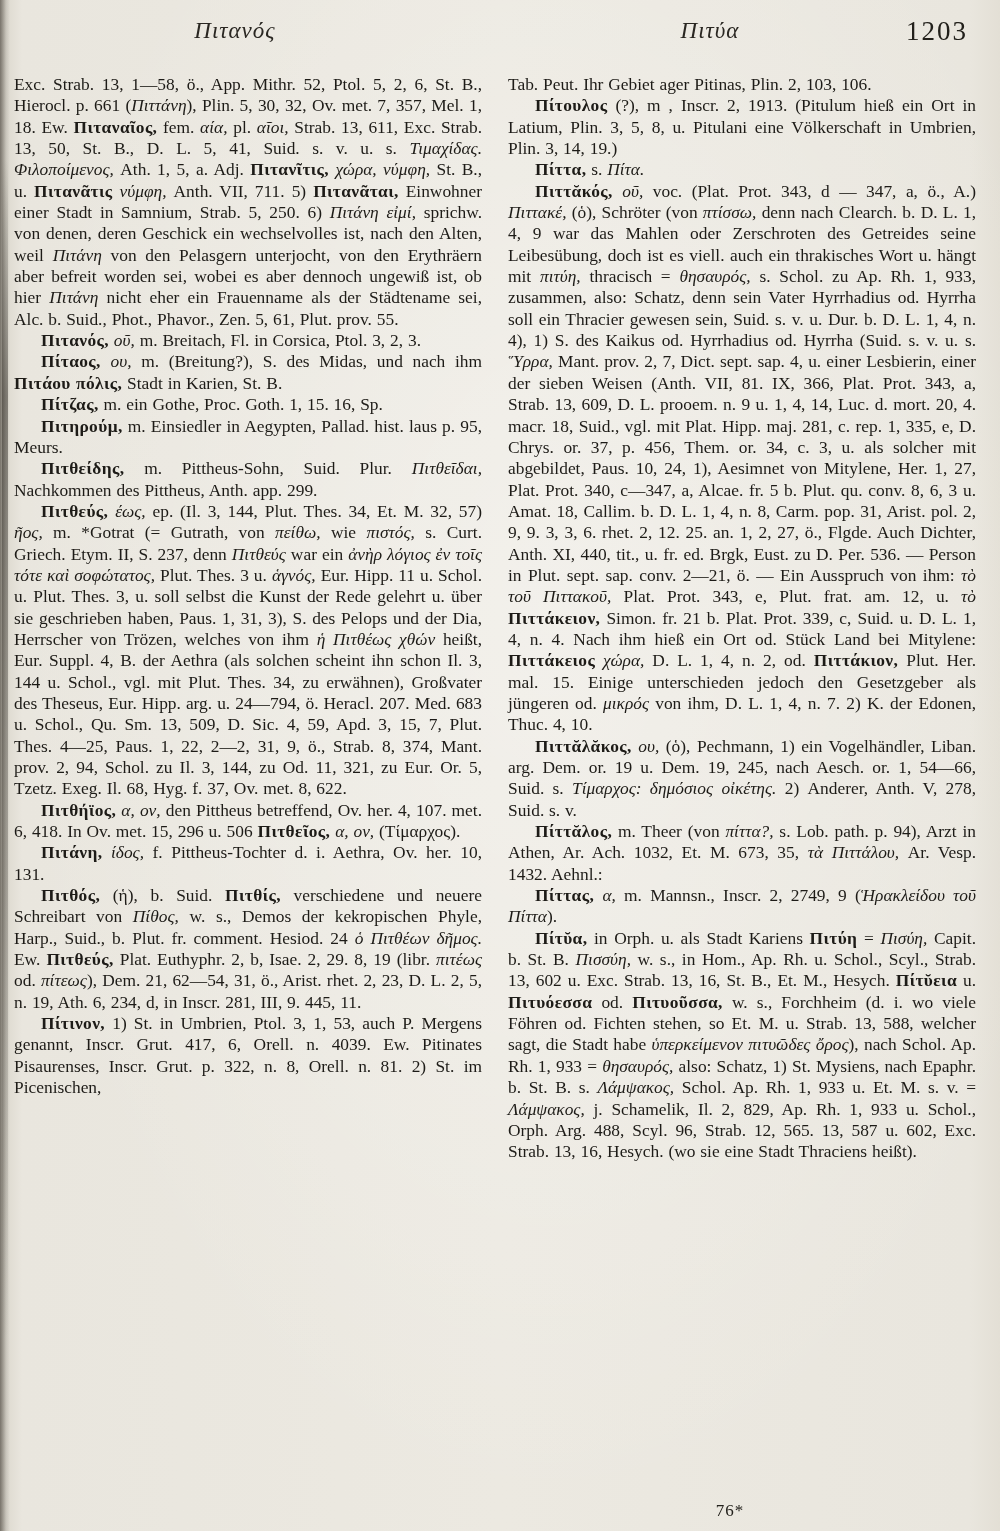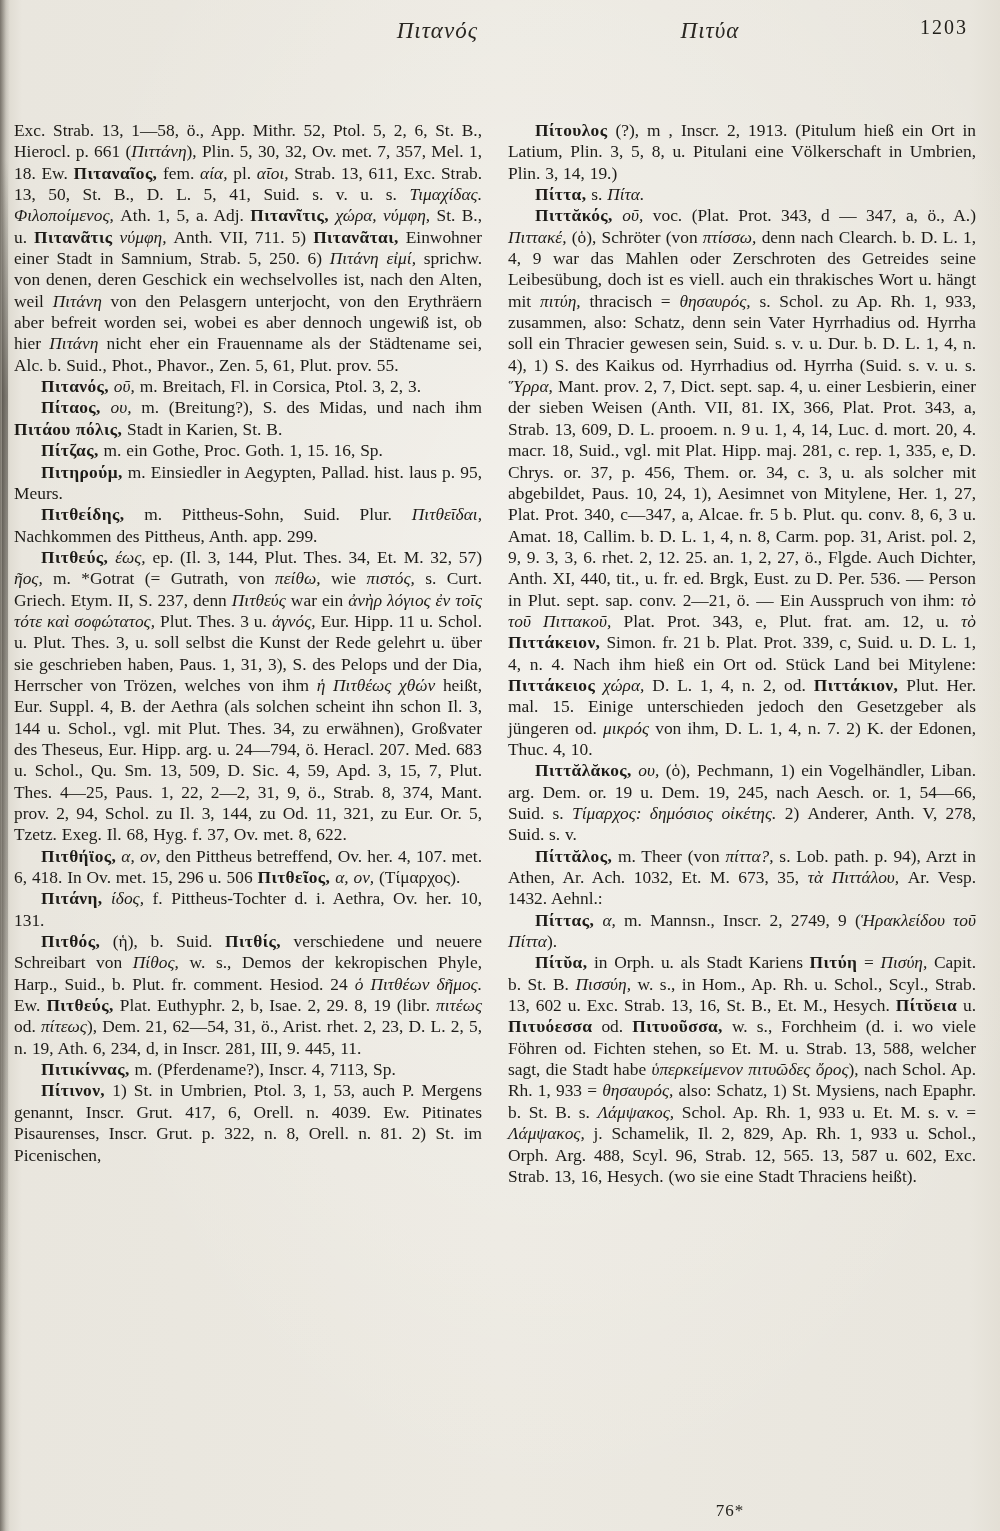--- a/index.html
+++ b/index.html
@@ -30,38 +30,37 @@
   .header {
     position: absolute; top: 18px; left: 0; right: 0; height: 40px;
   }
   .running-title {
     position: absolute;
     font-style: italic;
     font-size: 23px;
     letter-spacing: 1px;
     color: #2a2722;
   }
-  .rt-left  { left: 8px;   width: 470px; text-align: right; }
+  .rt-left  { left: 0;   width: 470px; text-align: center; }
   .rt-right { left: 620px; width: 180px; text-align: center; }
   .page-number {
     position: absolute; right: 32px; top: -2px;
-    font-size: 20px; letter-spacing: 2px; color: #22201b;
+    font-size: 27px; letter-spacing: 2px; color: #22201b;
   }
   .columns {
     position: absolute; top: 74px; left: 14px;
     width: 962px;
     display: flex; gap: 26px;
   }
   .col {
     width: 468px;
     font-size: 17.4px;
     line-height: 21.35px;
     text-align: justify;
     word-spacing: 0.5px;
-    margin-top: 46px;
   }
   .entry { margin: 0; text-indent: 27px; }
   .entry.cont { text-indent: 0; }
   .hw { font-weight: 700; letter-spacing: 0.4px; }
   .gk { font-style: italic; }
   .footer {
     position: absolute; bottom: 10px; left: 640px; width: 180px;
     text-align: center; font-size: 17px; letter-spacing: 1px; color: #23211c;
   }
 </style>
@@ -83,24 +82,24 @@
         <p class="entry cont"><span>Exc. Strab. 13, 1—58, ö., App. Mithr. 52, Ptol. 5, 2, 6, St. B., Hierocl. p. 661 (</span><span class="gk">Πιττάνη</span><span>), Plin. 5, 30, 32, Ov. met. 7, 357, Mel. 1, 18. Ew. </span><span class="hw">Πιταναῖος,</span><span> fem. </span><span class="gk">αία,</span><span> pl. </span><span class="gk">αῖοι,</span><span> Strab. 13, 611, Exc. Strab. 13, 50, St. B., D. L. 5, 41, Suid. s. v. u. s. </span><span class="gk">Τιμαχίδας. Φιλοποίμενος,</span><span> Ath. 1, 5, a. Adj. </span><span class="hw">Πιτανῖτις,</span><span class="gk"> χώρα, νύμφη,</span><span> St. B., u. </span><span class="hw">Πιτανᾶτις</span><span class="gk"> νύμφη,</span><span> Anth. VII, 711. 5) </span><span class="hw">Πιτανᾶται,</span><span> Einwohner einer Stadt in Samnium, Strab. 5, 250. 6) </span><span class="gk">Πιτάνη εἰμί,</span><span> sprichw. von denen, deren Geschick ein wechselvolles ist, nach den Alten, weil </span><span class="gk">Πιτάνη</span><span> von den Pelasgern unterjocht, von den Erythräern aber befreit worden sei, wobei es aber dennoch ungewiß ist, ob hier </span><span class="gk">Πιτάνη</span><span> nicht eher ein Frauenname als der Städtename sei, Alc. b. Suid., Phot., Phavor., Zen. 5, 61, Plut. prov. 55.</span></p>
         <p class="entry"><span class="hw">Πιτανός,</span><span class="gk"> οῦ,</span><span> m. Breitach, Fl. in Corsica, Ptol. 3, 2, 3.</span></p>
         <p class="entry"><span class="hw">Πίταος,</span><span class="gk"> ου,</span><span> m. (Breitung?), S. des Midas, und nach ihm </span><span class="hw">Πιτάου πόλις,</span><span> Stadt in Karien, St. B.</span></p>
         <p class="entry"><span class="hw">Πίτζας,</span><span> m. ein Gothe, Proc. Goth. 1, 15. 16, Sp.</span></p>
         <p class="entry"><span class="hw">Πιτηρούμ,</span><span> m. Einsiedler in Aegypten, Pallad. hist. laus p. 95, Meurs.</span></p>
         <p class="entry"><span class="hw">Πιτθείδης,</span><span> m. Pittheus-Sohn, Suid. Plur. </span><span class="gk">Πιτθεῖδαι,</span><span> Nachkommen des Pittheus, Anth. app. 299.</span></p>
         <p class="entry"><span class="hw">Πιτθεύς,</span><span class="gk"> έως,</span><span> ep. (Il. 3, 144, Plut. Thes. 34, Et. M. 32, 57) </span><span class="gk">ῆος,</span><span> m. *Gotrat (= Gutrath, von </span><span class="gk">πείθω,</span><span> wie </span><span class="gk">πιστός,</span><span> s. Curt. Griech. Etym. II, S. 237, denn </span><span class="gk">Πιτθεύς</span><span> war ein </span><span class="gk">ἀνὴρ λόγιος ἐν τοῖς τότε καὶ σοφώτατος,</span><span> Plut. Thes. 3 u. </span><span class="gk">ἁγνός,</span><span> Eur. Hipp. 11 u. Schol. u. Plut. Thes. 3, u. soll selbst die Kunst der Rede gelehrt u. über sie geschrieben haben, Paus. 1, 31, 3), S. des Pelops und der Dia, Herrscher von Trözen, welches von ihm </span><span class="gk">ἡ Πιτθέως χθών</span><span> heißt, Eur. Suppl. 4, B. der Aethra (als solchen scheint ihn schon Il. 3, 144 u. Schol., vgl. mit Plut. Thes. 34, zu erwähnen), Großvater des Theseus, Eur. Hipp. arg. u. 24—794, ö. Heracl. 207. Med. 683 u. Schol., Qu. Sm. 13, 509, D. Sic. 4, 59, Apd. 3, 15, 7, Plut. Thes. 4—25, Paus. 1, 22, 2—2, 31, 9, ö., Strab. 8, 374, Mant. prov. 2, 94, Schol. zu Il. 3, 144, zu Od. 11, 321, zu Eur. Or. 5, Tzetz. Exeg. Il. 68, Hyg. f. 37, Ov. met. 8, 622.</span></p>
         <p class="entry"><span class="hw">Πιτθήϊος,</span><span class="gk"> α, ον,</span><span> den Pittheus betreffend, Ov. her. 4, 107. met. 6, 418. In Ov. met. 15, 296 u. 506 </span><span class="hw">Πιτθεῖος,</span><span class="gk"> α, ον,</span><span> (Τίμαρχος).</span></p>
         <p class="entry"><span class="hw">Πιτάνη,</span><span class="gk"> ίδος,</span><span> f. Pittheus-Tochter d. i. Aethra, Ov. her. 10, 131.</span></p>
         <p class="entry"><span class="hw">Πιτθός,</span><span> (ἡ), b. Suid. </span><span class="hw">Πιτθίς,</span><span> verschiedene und neuere Schreibart von </span><span class="gk">Πίθος,</span><span> w. s., Demos der kekropischen Phyle, Harp., Suid., b. Plut. fr. comment. Hesiod. 24 </span><span class="gk">ὁ Πιτθέων δῆμος.</span><span> Ew. </span><span class="hw">Πιτθεύς,</span><span> Plat. Euthyphr. 2, b, Isae. 2, 29. 8, 19 (libr. </span><span class="gk">πιτέως</span><span> od. </span><span class="gk">πίτεως</span><span>), Dem. 21, 62—54, 31, ö., Arist. rhet. 2, 23, D. L. 2, 5, n. 19, Ath. 6, 234, d, in Inscr. 281, III, 9. 445, 11.</span></p>
-        <p class="entry"><span class="hw">Πιτικίννας,</span><span> m. (Pferdename?), Inscr. 4, 7113, Sp.</span></p>
         <p class="entry"><span class="hw">Πίτινον,</span><span> 1) St. in Umbrien, Ptol. 3, 1, 53, auch P. Mergens genannt, Inscr. Grut. 417, 6, Orell. n. 4039. Ew. Pitinates Pisaurenses, Inscr. Grut. p. 322, n. 8, Orell. n. 81. 2) St. im Picenischen,</span></p>
       </div>
     <div class="col" id="col-right">
+        <p class="entry cont"><span>Tab. Peut. Ihr Gebiet ager Pitinas, Plin. 2, 103, 106.</span></p>
         <p class="entry"><span class="hw">Πίτουλος</span><span> (?), m , Inscr. 2, 1913. (Pitulum hieß ein Ort in Latium, Plin. 3, 5, 8, u. Pitulani eine Völkerschaft in Umbrien, Plin. 3, 14, 19.)</span></p>
         <p class="entry"><span class="hw">Πίττα,</span><span> s. </span><span class="gk">Πίτα.</span></p>
         <p class="entry"><span class="hw">Πιττᾰκός,</span><span class="gk"> οῦ,</span><span> voc. (Plat. Prot. 343, d — 347, a, ö., A.) </span><span class="gk">Πιττακέ,</span><span> (ὁ), Schröter (von </span><span class="gk">πτίσσω,</span><span> denn nach Clearch. b. D. L. 1, 4, 9 war das Mahlen oder Zerschroten des Getreides seine Leibesübung, doch ist es viell. auch ein thrakisches Wort u. hängt mit </span><span class="gk">πιτύη,</span><span> thracisch = </span><span class="gk">θησαυρός,</span><span> s. Schol. zu Ap. Rh. 1, 933, zusammen, also: Schatz, denn sein Vater Hyrrhadius od. Hyrrha soll ein Thracier gewesen sein, Suid. s. v. u. Dur. b. D. L. 1, 4, n. 4), 1) S. des Kaikus od. Hyrrhadius od. Hyrrha (Suid. s. v. u. s. </span><span class="gk">Ὕρρα,</span><span> Mant. prov. 2, 7, Dict. sept. sap. 4, u. einer Lesbierin, einer der sieben Weisen (Anth. VII, 81. IX, 366, Plat. Prot. 343, a, Strab. 13, 609, D. L. prooem. n. 9 u. 1, 4, 14, Luc. d. mort. 20, 4. macr. 18, Suid., vgl. mit Plat. Hipp. maj. 281, c. rep. 1, 335, e, D. Chrys. or. 37, p. 456, Them. or. 34, c. 3, u. als solcher mit abgebildet, Paus. 10, 24, 1), Aesimnet von Mitylene, Her. 1, 27, Plat. Prot. 340, c—347, a, Alcae. fr. 5 b. Plut. qu. conv. 8, 6, 3 u. Amat. 18, Callim. b. D. L. 1, 4, n. 8, Carm. pop. 31, Arist. pol. 2, 9, 9. 3, 3, 6. rhet. 2, 12. 25. an. 1, 2, 27, ö., Flgde. Auch Dichter, Anth. XI, 440, tit., u. fr. ed. Brgk, Eust. zu D. Per. 536. — Person in Plut. sept. sap. conv. 2—21, ö. — Ein Ausspruch von ihm: </span><span class="gk">τὸ τοῦ Πιττακοῦ,</span><span> Plat. Prot. 343, e, Plut. frat. am. 12, u. </span><span class="gk">τὸ </span><span class="hw">Πιττάκειον,</span><span> Simon. fr. 21 b. Plat. Prot. 339, c, Suid. u. D. L. 1, 4, n. 4. Nach ihm hieß ein Ort od. Stück Land bei Mitylene: </span><span class="hw">Πιττάκειος</span><span class="gk"> χώρα,</span><span> D. L. 1, 4, n. 2, od. </span><span class="hw">Πιττάκιον,</span><span> Plut. Her. mal. 15. Einige unterschieden jedoch den Gesetzgeber als jüngeren od. </span><span class="gk">μικρός</span><span> von ihm, D. L. 1, 4, n. 7. 2) K. der Edonen, Thuc. 4, 10.</span></p>
         <p class="entry"><span class="hw">Πιττᾰλᾰκος,</span><span class="gk"> ου,</span><span> (ὁ), Pechmann, 1) ein Vogelhändler, Liban. arg. Dem. or. 19 u. Dem. 19, 245, nach Aesch. or. 1, 54—66, Suid. s. </span><span class="gk">Τίμαρχος: δημόσιος οἰκέτης.</span><span> 2) Anderer, Anth. V, 278, Suid. s. v.</span></p>
         <p class="entry"><span class="hw">Πίττᾰλος,</span><span> m. Theer (von </span><span class="gk">πίττα?,</span><span> s. Lob. path. p. 94), Arzt in Athen, Ar. Ach. 1032, Et. M. 673, 35, </span><span class="gk">τὰ Πιττάλου,</span><span> Ar. Vesp. 1432. Aehnl.:</span></p>
         <p class="entry"><span class="hw">Πίττας,</span><span class="gk"> α,</span><span> m. Mannsn., Inscr. 2, 2749, 9 (</span><span class="gk">Ἡρακλείδου τοῦ Πίττα</span><span>).</span></p>
         <p class="entry"><span class="hw">Πίτῠα,</span><span> in Orph. u. als Stadt Kariens </span><span class="hw">Πιτύη</span><span> = </span><span class="gk">Πισύη,</span><span> Capit. b. St. B. </span><span class="gk">Πισσύη,</span><span> w. s., in Hom., Ap. Rh. u. Schol., Scyl., Strab. 13, 602 u. Exc. Strab. 13, 16, St. B., Et. M., Hesych. </span><span class="hw">Πίτῠεια</span><span> u. </span><span class="hw">Πιτυόεσσα</span><span> od. </span><span class="hw">Πιτυοῦσσα,</span><span> w. s., Forchheim (d. i. wo viele Föhren od. Fichten stehen, so Et. M. u. Strab. 13, 588, welcher sagt, die Stadt habe </span><span class="gk">ὑπερκείμενον πιτυῶδες ὄρος</span><span>), nach Schol. Ap. Rh. 1, 933 = </span><span class="gk">θησαυρός,</span><span> also: Schatz, 1) St. Mysiens, nach Epaphr. b. St. B. s. </span><span class="gk">Λάμψακος,</span><span> Schol. Ap. Rh. 1, 933 u. Et. M. s. v. = </span><span class="gk">Λάμψακος,</span><span> j. Schamelik, Il. 2, 829, Ap. Rh. 1, 933 u. Schol., Orph. Arg. 488, Scyl. 96, Strab. 12, 565. 13, 587 u. 602, Exc. Strab. 13, 16, Hesych. (wo sie eine Stadt Thraciens heißt).</span></p>
       </div>
   </div>
 

